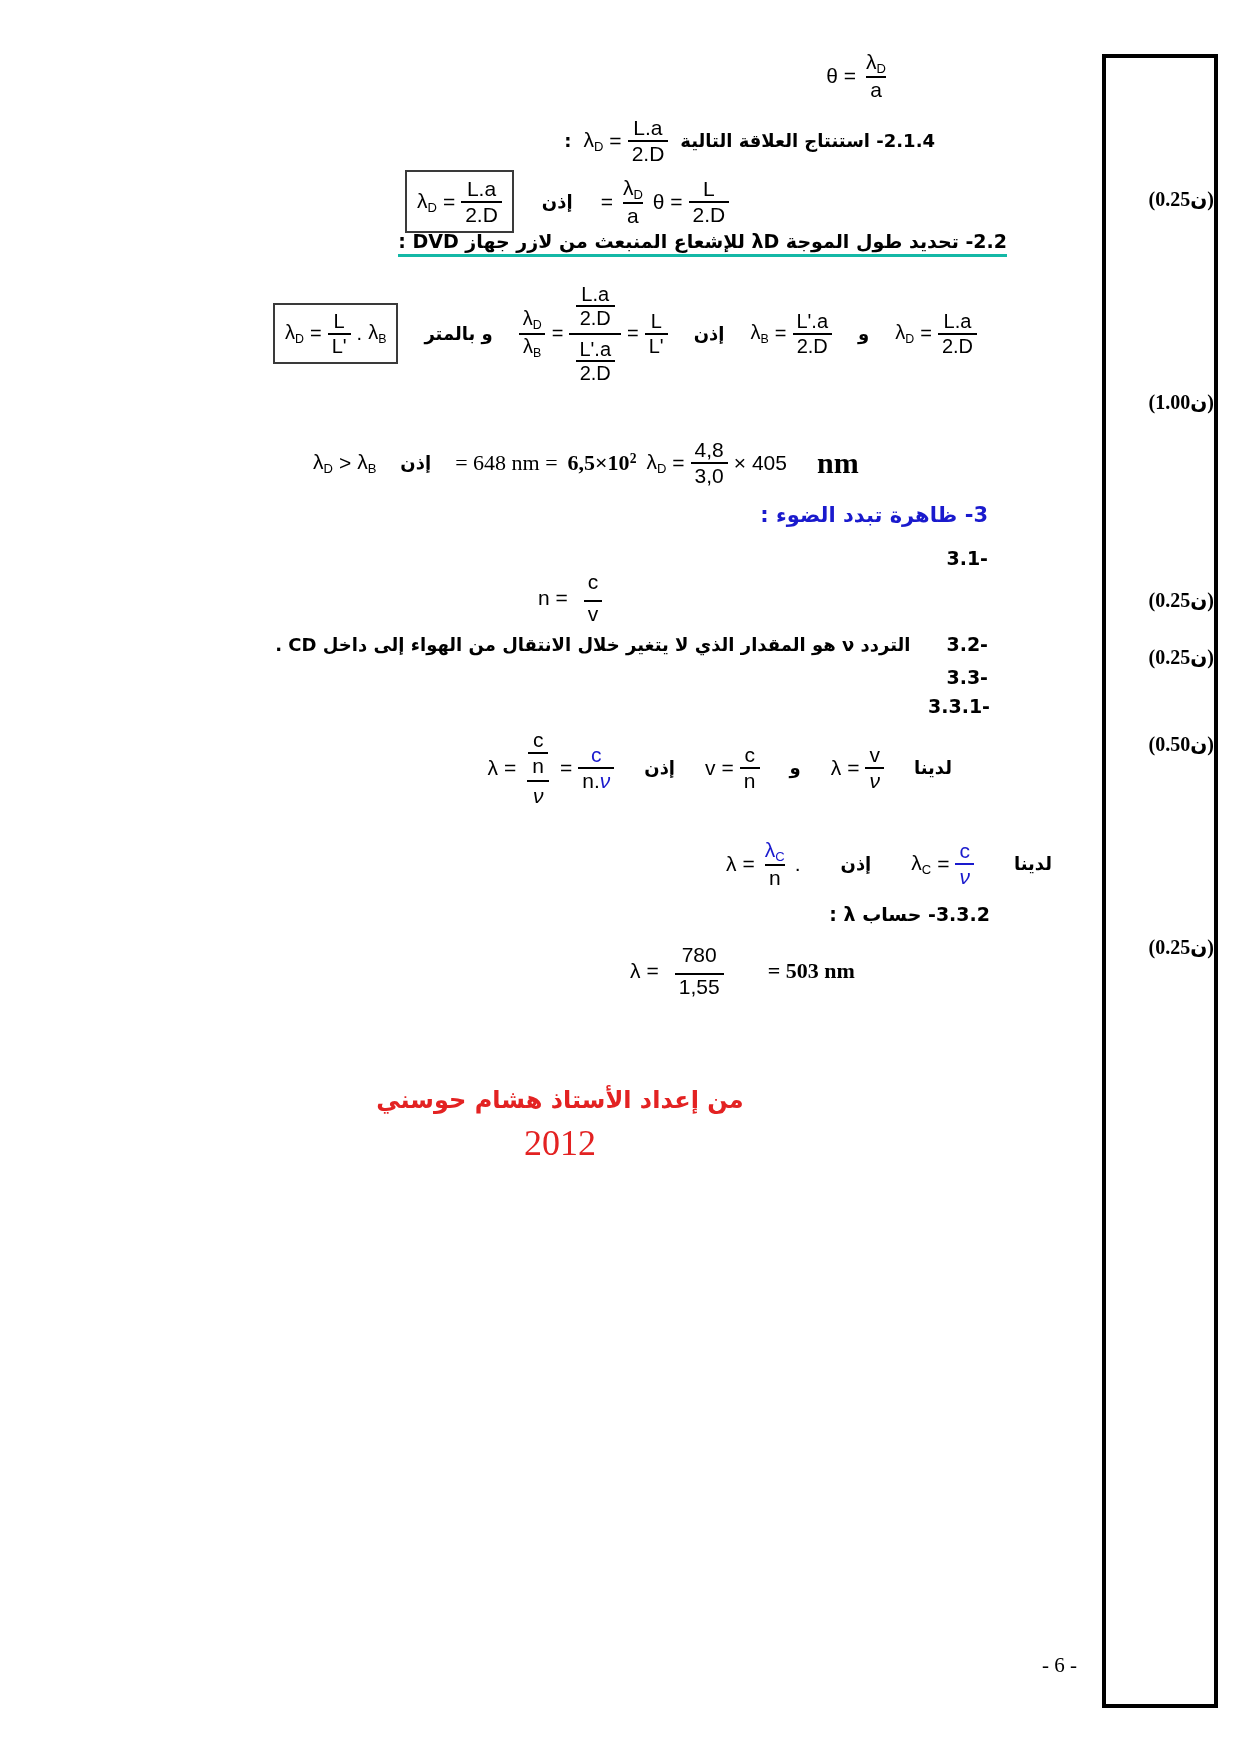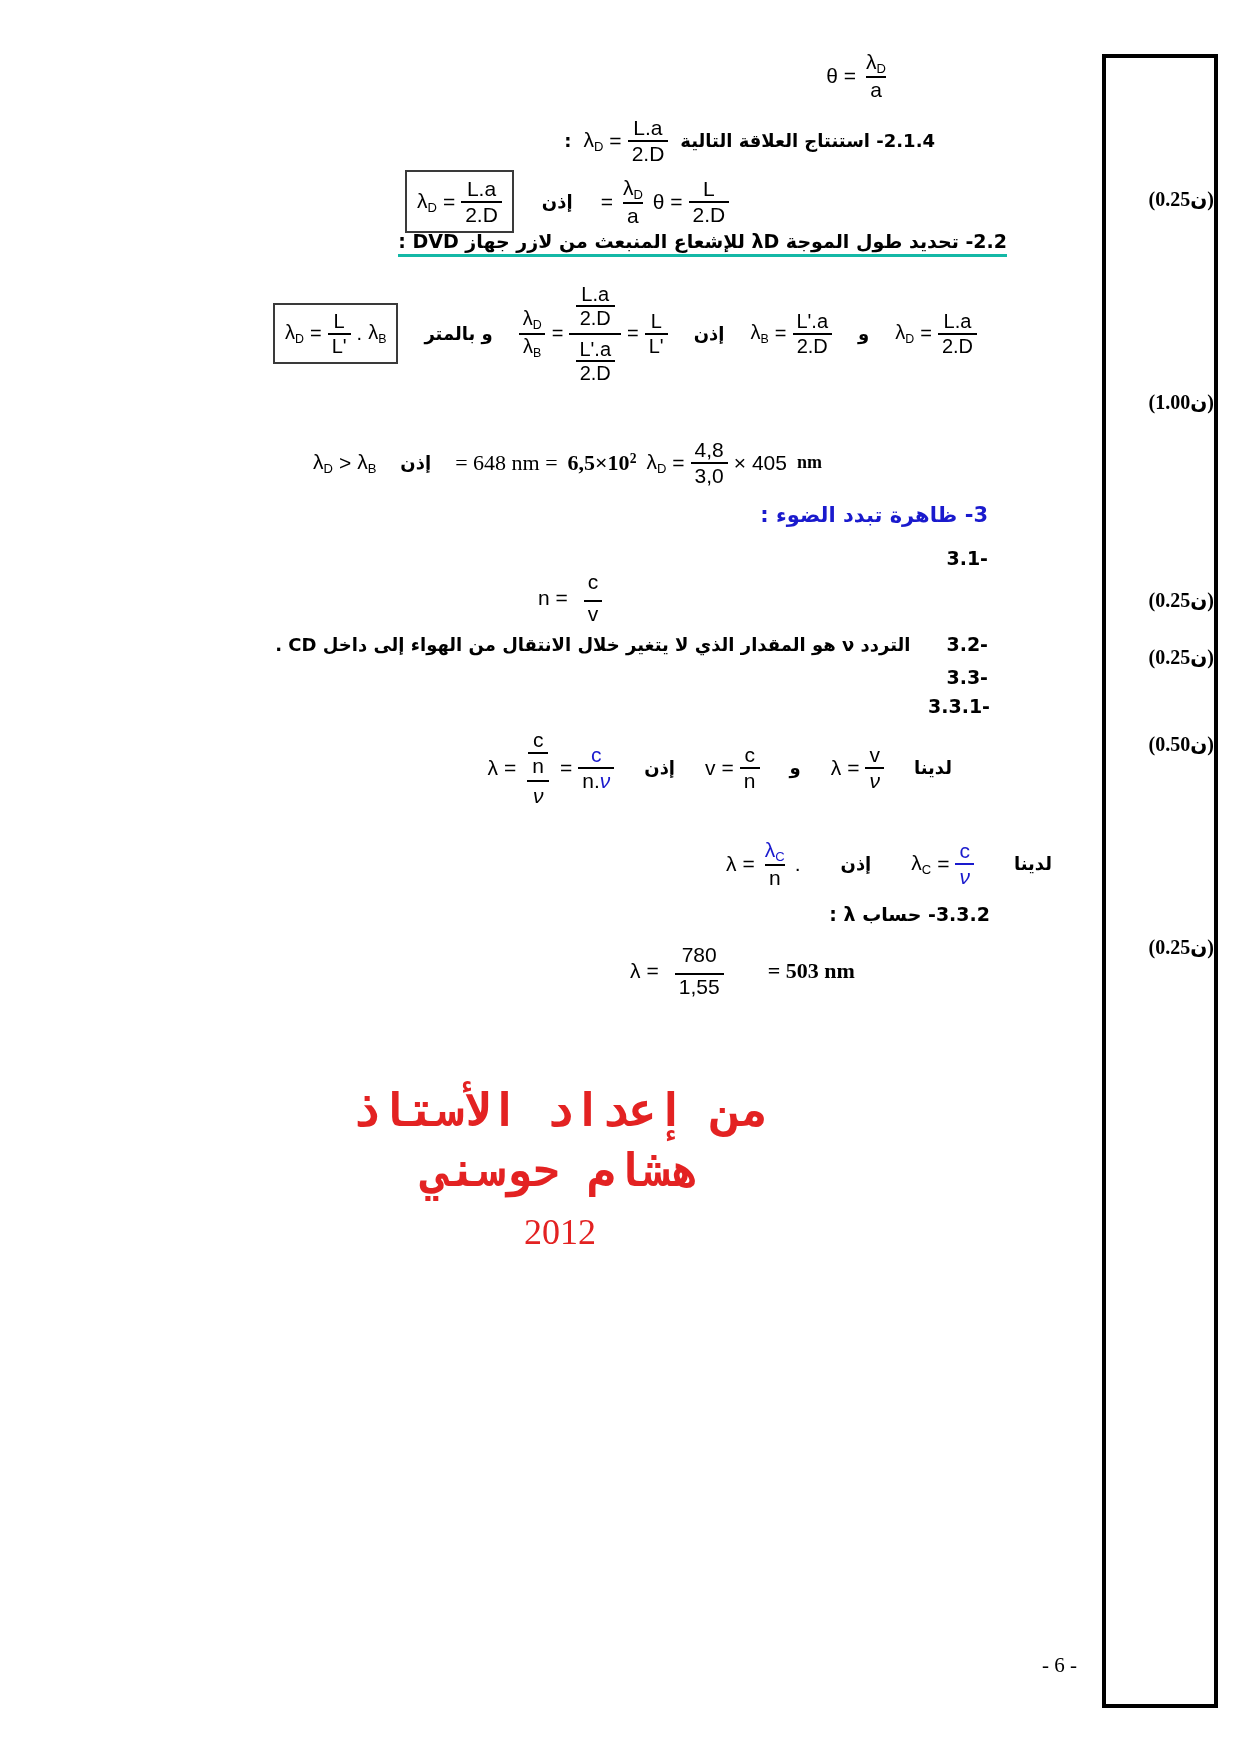--- a/index.html
+++ b/index.html
@@ -156,21 +156,21 @@
     <span class="serif bold" style="font-size:22px;"><span>6,5×10</span><sup>2</sup></span>
     <span class="math size-math">
       <span><span>λ</span><sub>D</sub></span>
       <span>=</span>
       <span class="frac">
         <span class="num">4,8</span>
         <span class="den">3,0</span>
       </span>
       <span>× 405</span>
     </span>
-    <span class="serif bold" style="font-size:18px;margin-left:0;font-family:Liberation Serif, serif;">nm</span>
+    <span class="serif bold" style="font-size:30px;margin-left:20px;font-family:Liberation Serif, serif;">nm</span>
   </div>
 
   <div class="row rtl" style="top:503px;right:252px;">
     <span class="ar blue" style="font-size:21px;">3- ظاهرة تبدد الضوء :</span>
   </div>
 
   <div class="row rtl" style="top:547px;right:252px;align-items:center;">
     <span class="ar" style="font-size:19px;">3.1-</span>
   </div>
 
@@ -267,21 +267,21 @@
       <span>=</span>
     </span>
     <span class="math size-math frac">
       <span class="num">780</span>
       <span class="den">1,55</span>
     </span>
     <span class="serif bold" style="font-size:22px;margin-left:28px;">= 503 nm</span>
   </div>
 
   <div style="position:absolute;top:1085px;left:330px;width:460px;text-align:center;">
-    <div class="ar red" style="font-size:46px;line-height:1.3;font-family:Liberation Mono, monospace;">من إعداد الأستاذ هشام حوسني</div>
+    <div class="ar red" style="font-size:24px;line-height:1.3;">من إعداد الأستاذ هشام حوسني</div>
     <div class="serif red" style="font-size:36px;margin-top:6px;">2012</div>
   </div>
 
   <div class="row serif" style="top:1653px;left:1042px;font-size:21px;">- 6 -</div>
 
   <div class="grading-box">
     <span class="grade-mark" style="top:129px;">(ن0.25)</span>
     <span class="grade-mark" style="top:332px;">(ن1.00)</span>
     <span class="grade-mark" style="top:530px;">(ن0.25)</span>
     <span class="grade-mark" style="top:587px;">(ن0.25)</span>

